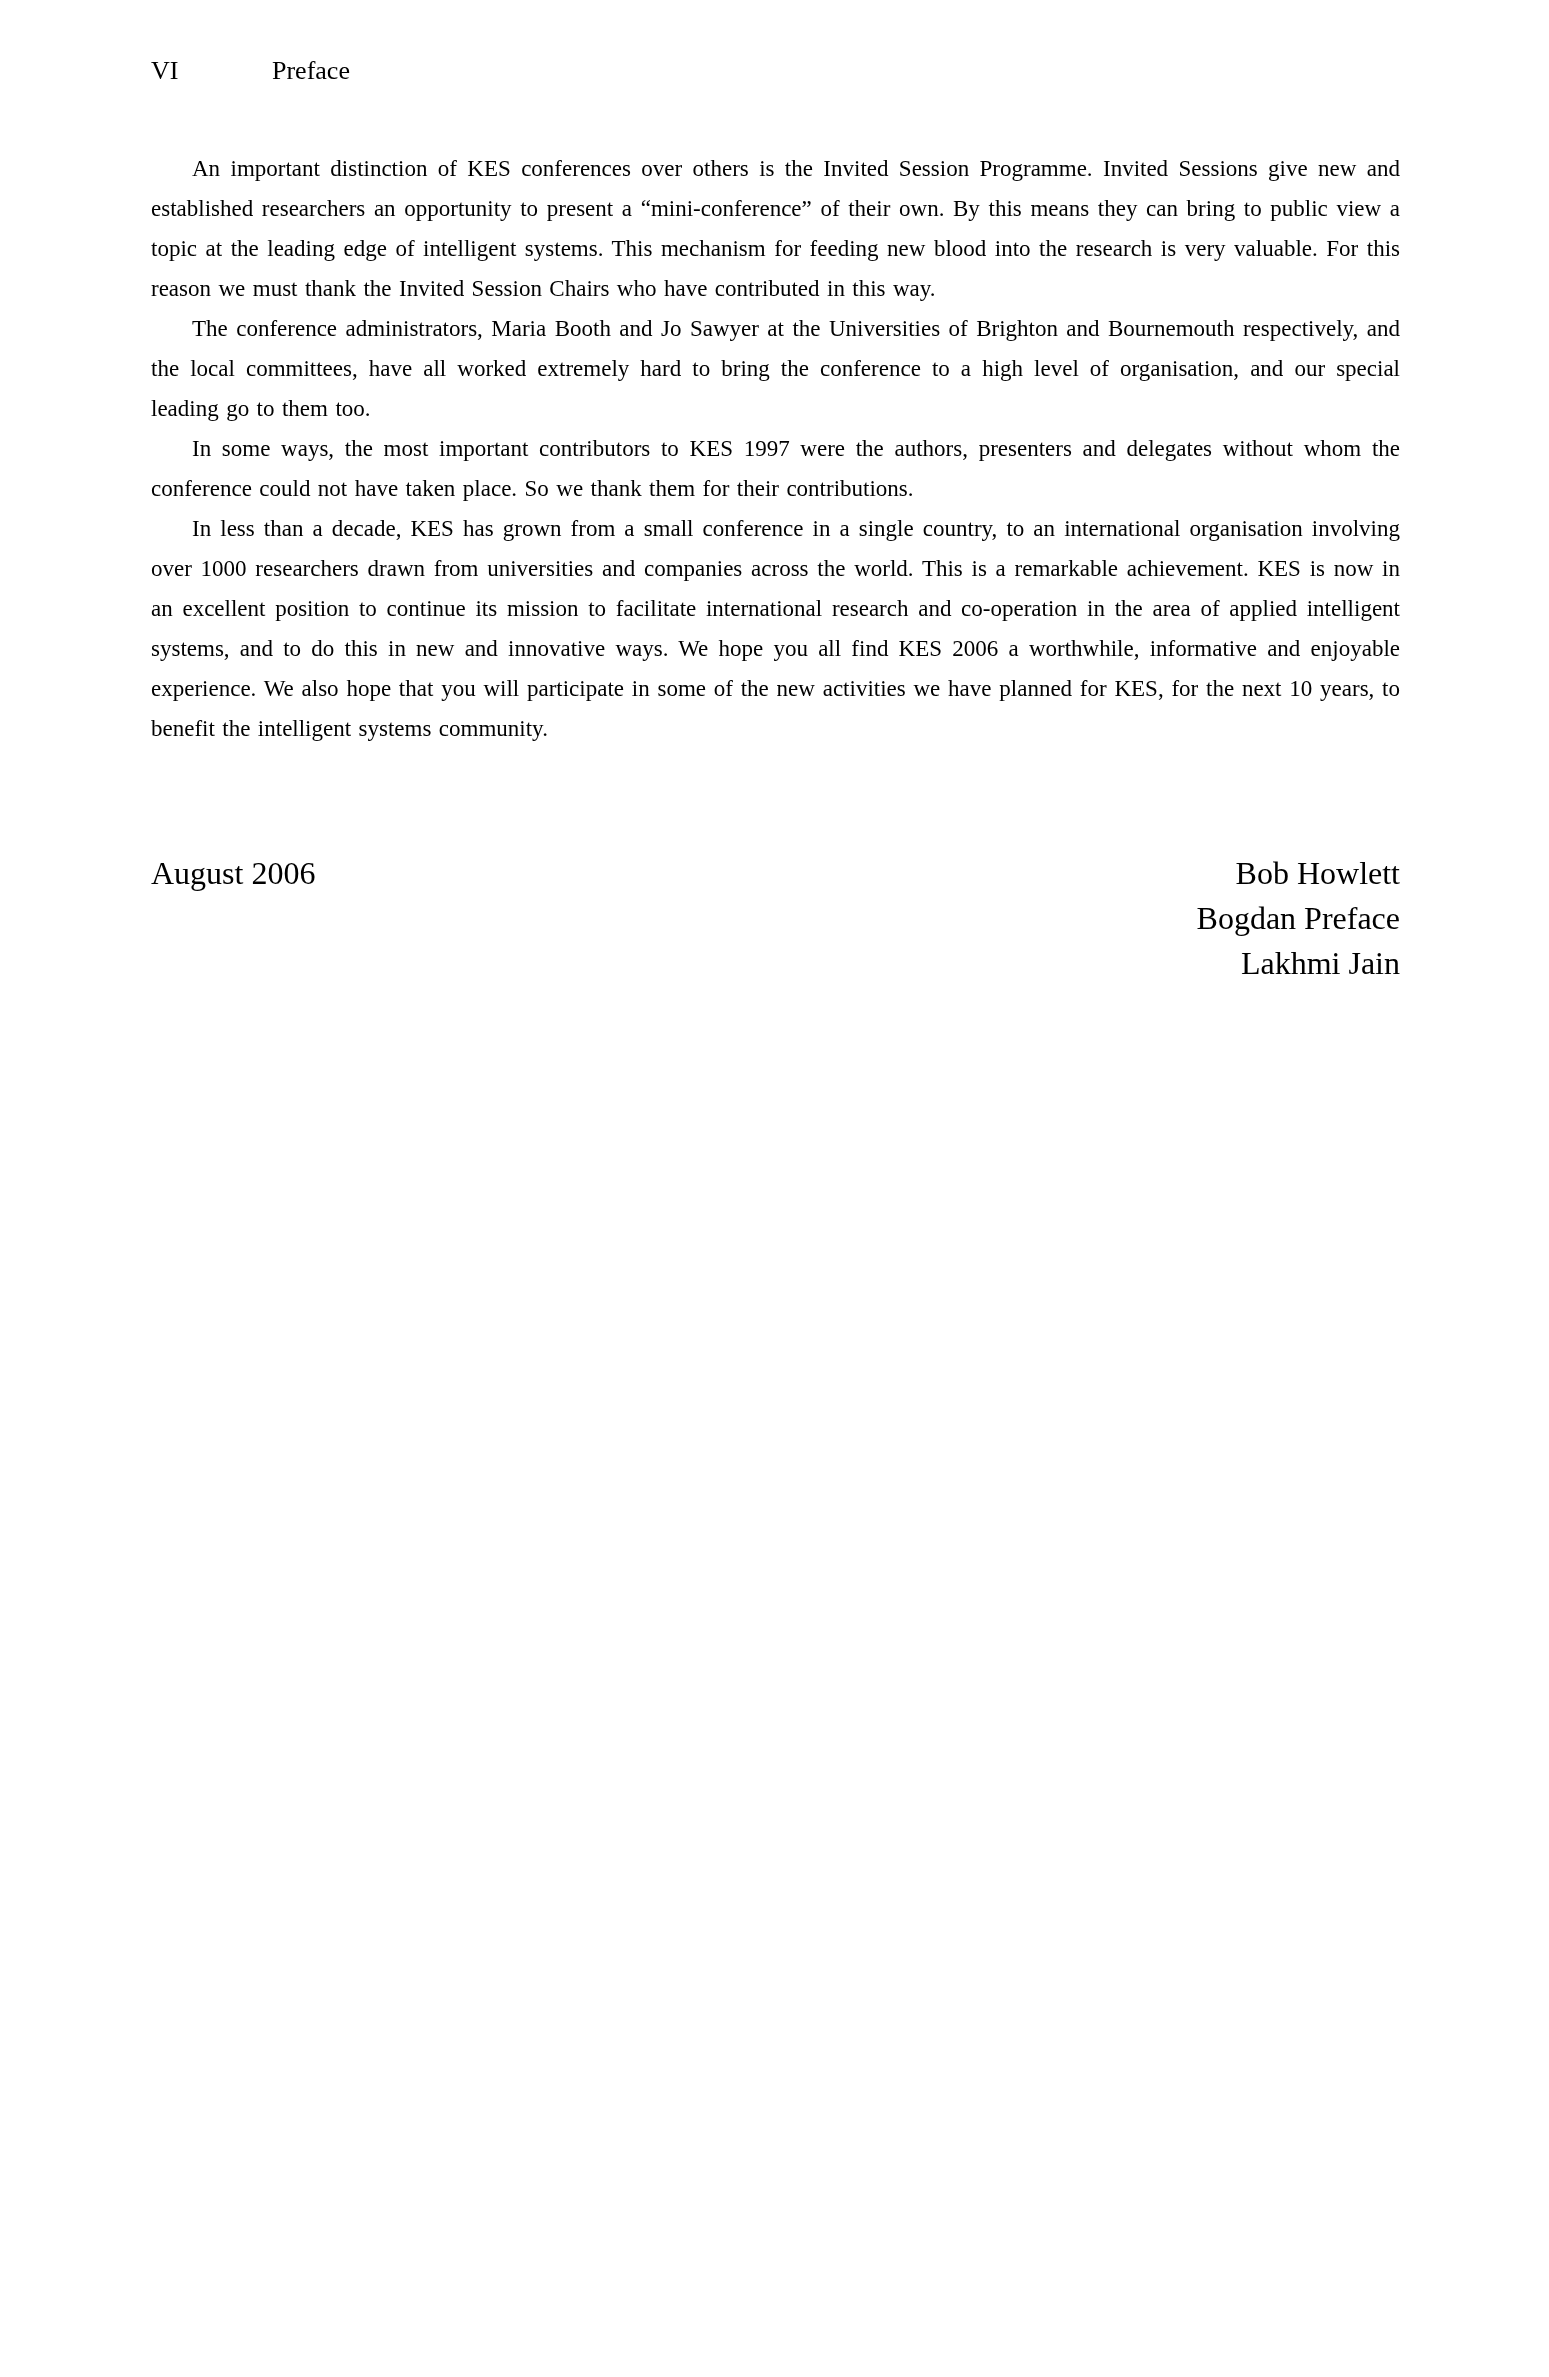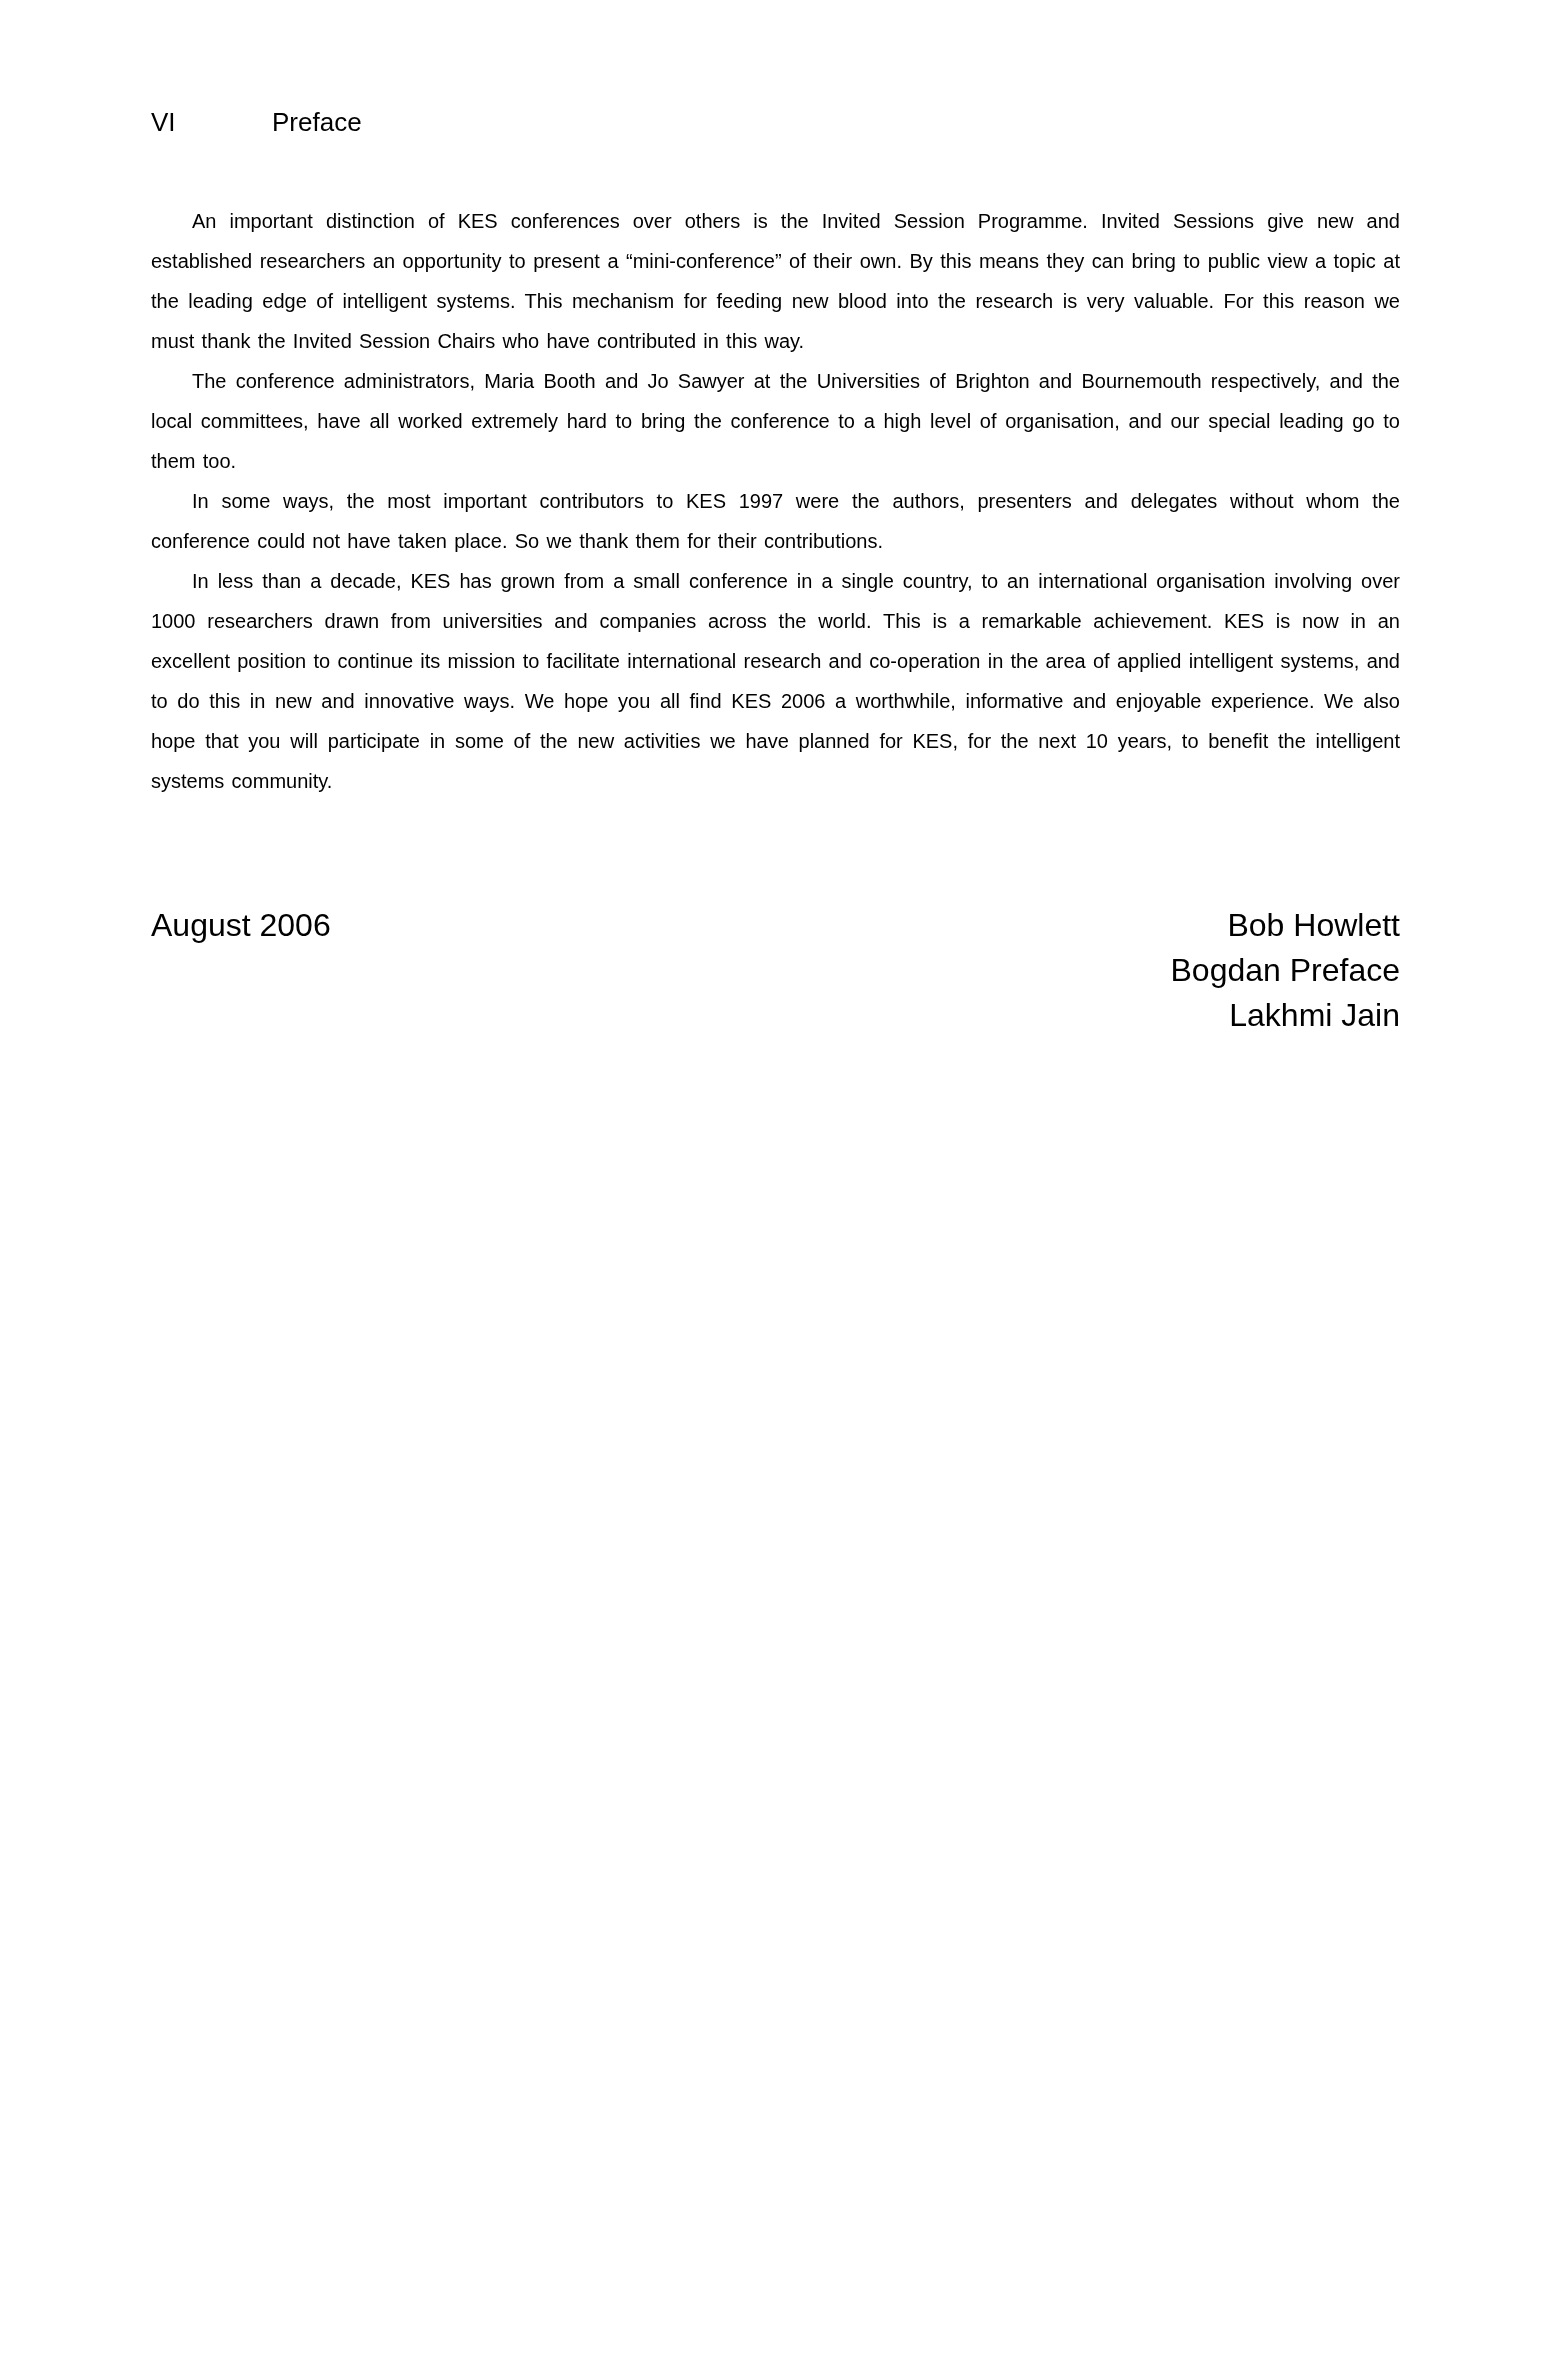--- a/index.html
+++ b/index.html
@@ -6,45 +6,45 @@
     margin: 0;
     padding: 0;
     background: #e9e9e9;
   }
   .page {
     position: relative;
     width: 1549px;
     height: 2377px;
     margin: 0 auto;
     background: #ffffff;
-    font-family: Liberation Sans, sans-serif;
+    font-family: Liberation Serif, serif;
     color: #000000;
     box-sizing: border-box;
-    padding: 106px 149px 0 151px;
+    padding: 54px 149px 0 151px;
   }
   .page-header {
     display: flex;
     align-items: baseline;
     font-size: 26px;
     line-height: 33px;
     margin-bottom: 62px;
   }
   .page-number {
     display: inline-block;
     min-width: 121px;
   }
   .page-title {
     display: inline-block;
   }
   .body-text {
     width: 1249px;
   }
   .body-text p {
     margin: 0;
-    font-size: 20px;
+    font-size: 23px;
     line-height: 40px;
     text-align: justify;
     text-indent: 41px;
     word-spacing: 1.7px;
   }
   .closing {
     width: 1249px;
     margin-top: 102px;
     display: flex;
     justify-content: space-between;

